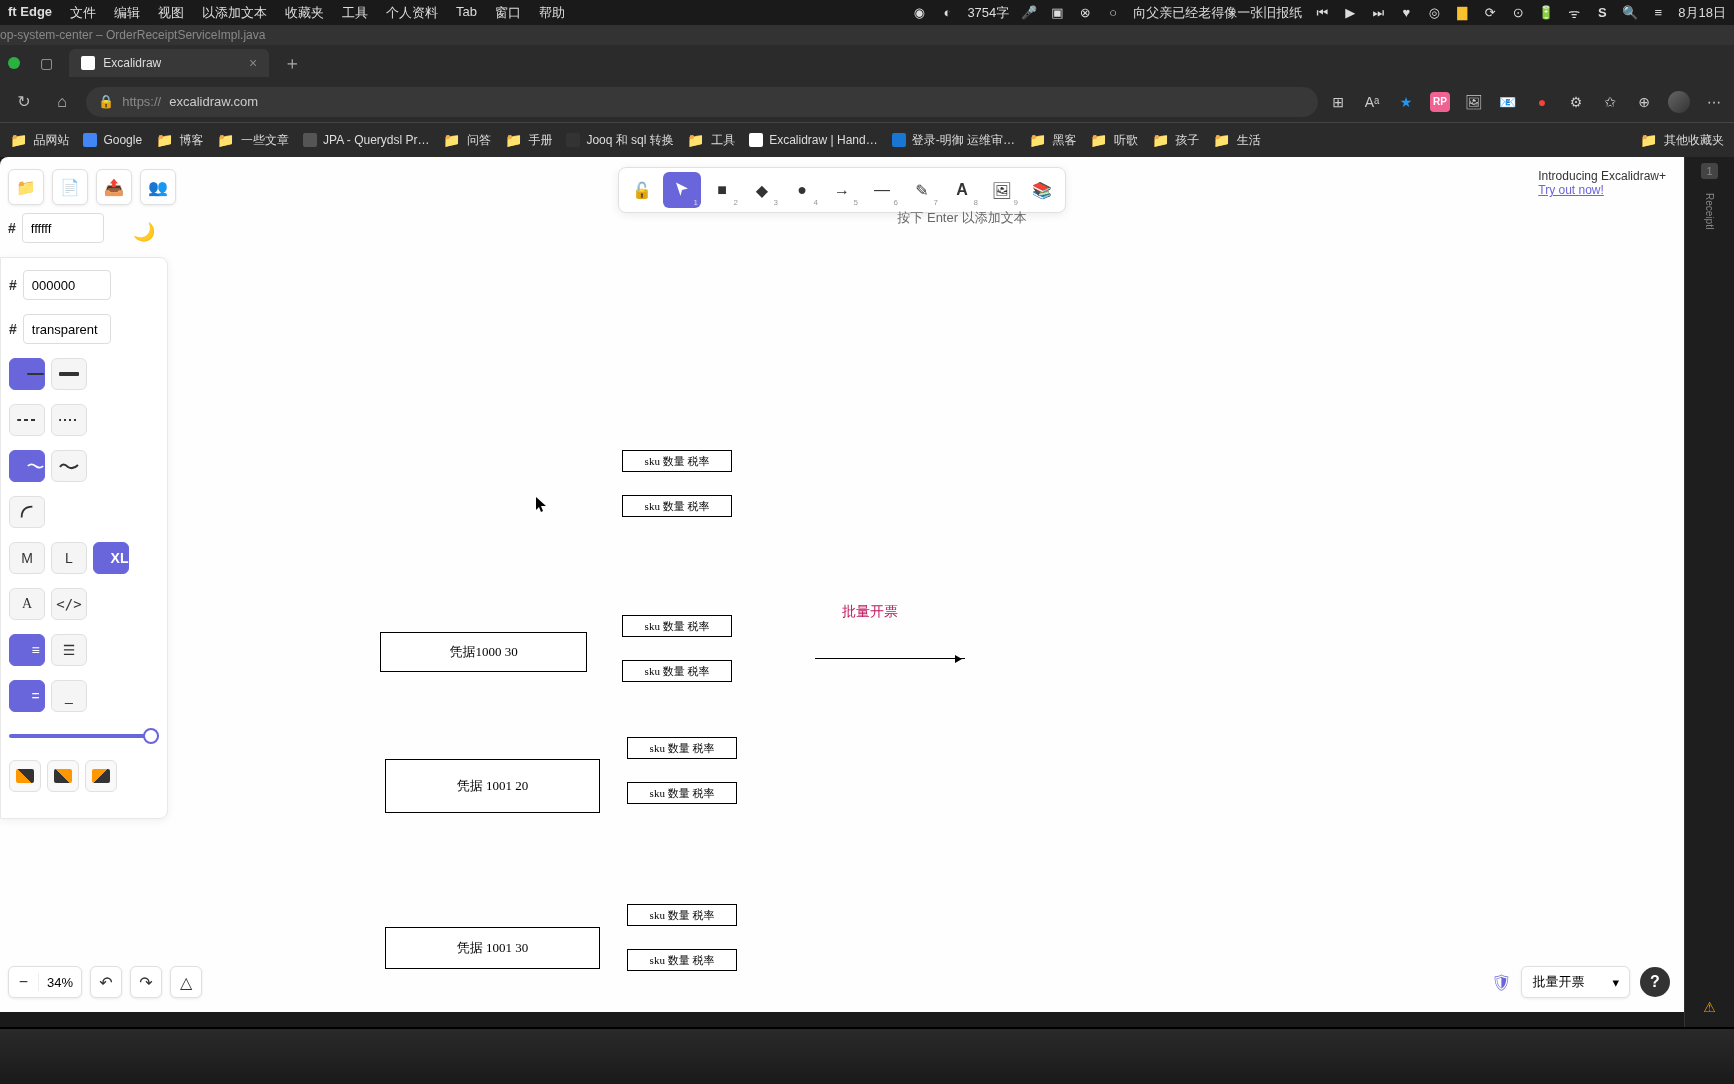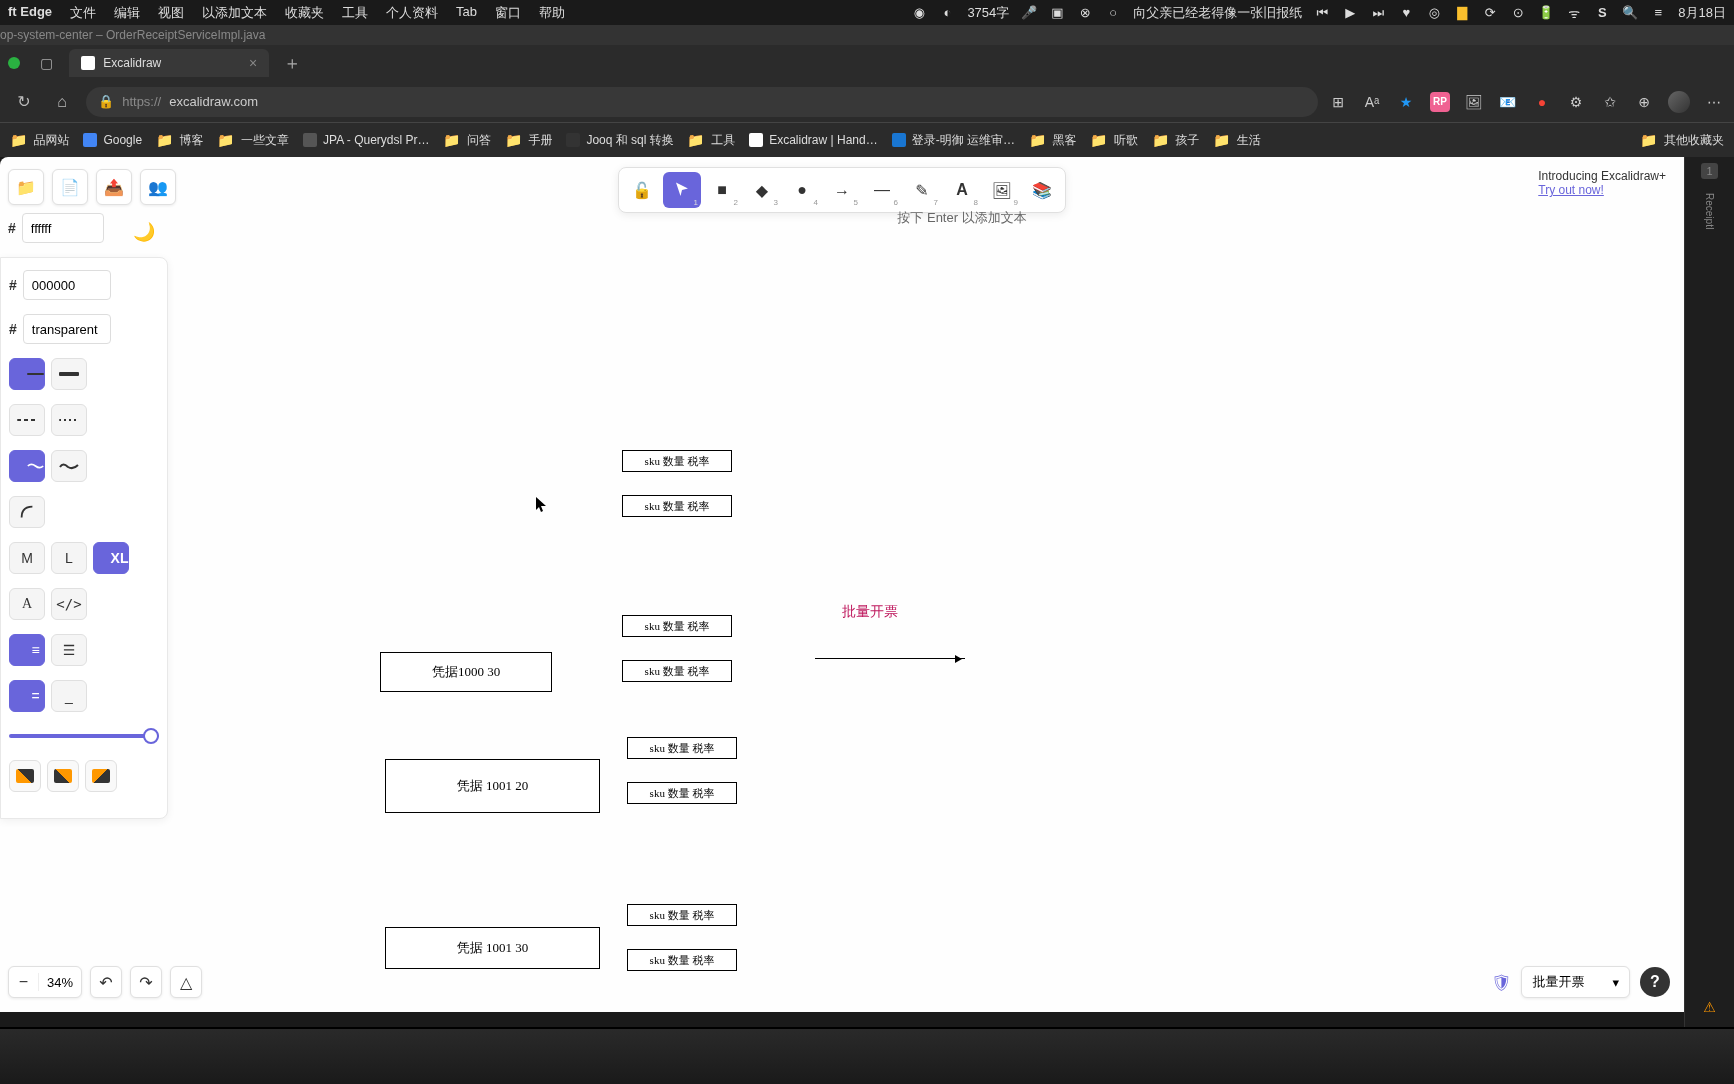--- a/index.html
+++ b/index.html
@@ -401,21 +401,21 @@
       </div>
     </div>
 
     <div class="canvas-content">
 
       <svg class="cursor-pointer-icon" style="left:536px;top:340px" viewBox="0 0 12 16">
           <path d="M0 0l0 13 3-3 2 5 2-1-2-5 5 0z" fill="#000"></path>
         </svg>
 
       <div id="boxes-container">
-          <div class="box" style="left: 380px; top: 475px; width: 172px; height: 40px; margin-top: 20px;">凭据1000   30</div>
+          <div class="box" style="left: 380px; top: 475px; width: 207px; height: 40px;">凭据1000   30</div>
           <div class="box" style="left: 385px; top: 602px; width: 215px; height: 54px;">凭据  1001   20</div>
           <div class="box" style="left: 385px; top: 770px; width: 215px; height: 42px;">凭据 1001   30</div>
         </div>
       <div id="small-boxes-container">
           <div class="box" style="left: 622px; top: 293px; width: 110px; height: 22px; font-size: 11px;">sku 数量 税率</div>
           <div class="box" style="left: 622px; top: 338px; width: 110px; height: 22px; font-size: 11px;">sku 数量 税率</div>
           <div class="box" style="left: 622px; top: 458px; width: 110px; height: 22px; font-size: 11px;">sku 数量 税率</div>
           <div class="box" style="left: 622px; top: 503px; width: 110px; height: 22px; font-size: 11px;">sku 数量 税率</div>
           <div class="box" style="left: 627px; top: 580px; width: 110px; height: 22px; font-size: 11px;">sku 数量 税率</div>
           <div class="box" style="left: 627px; top: 625px; width: 110px; height: 22px; font-size: 11px;">sku 数量 税率</div>

